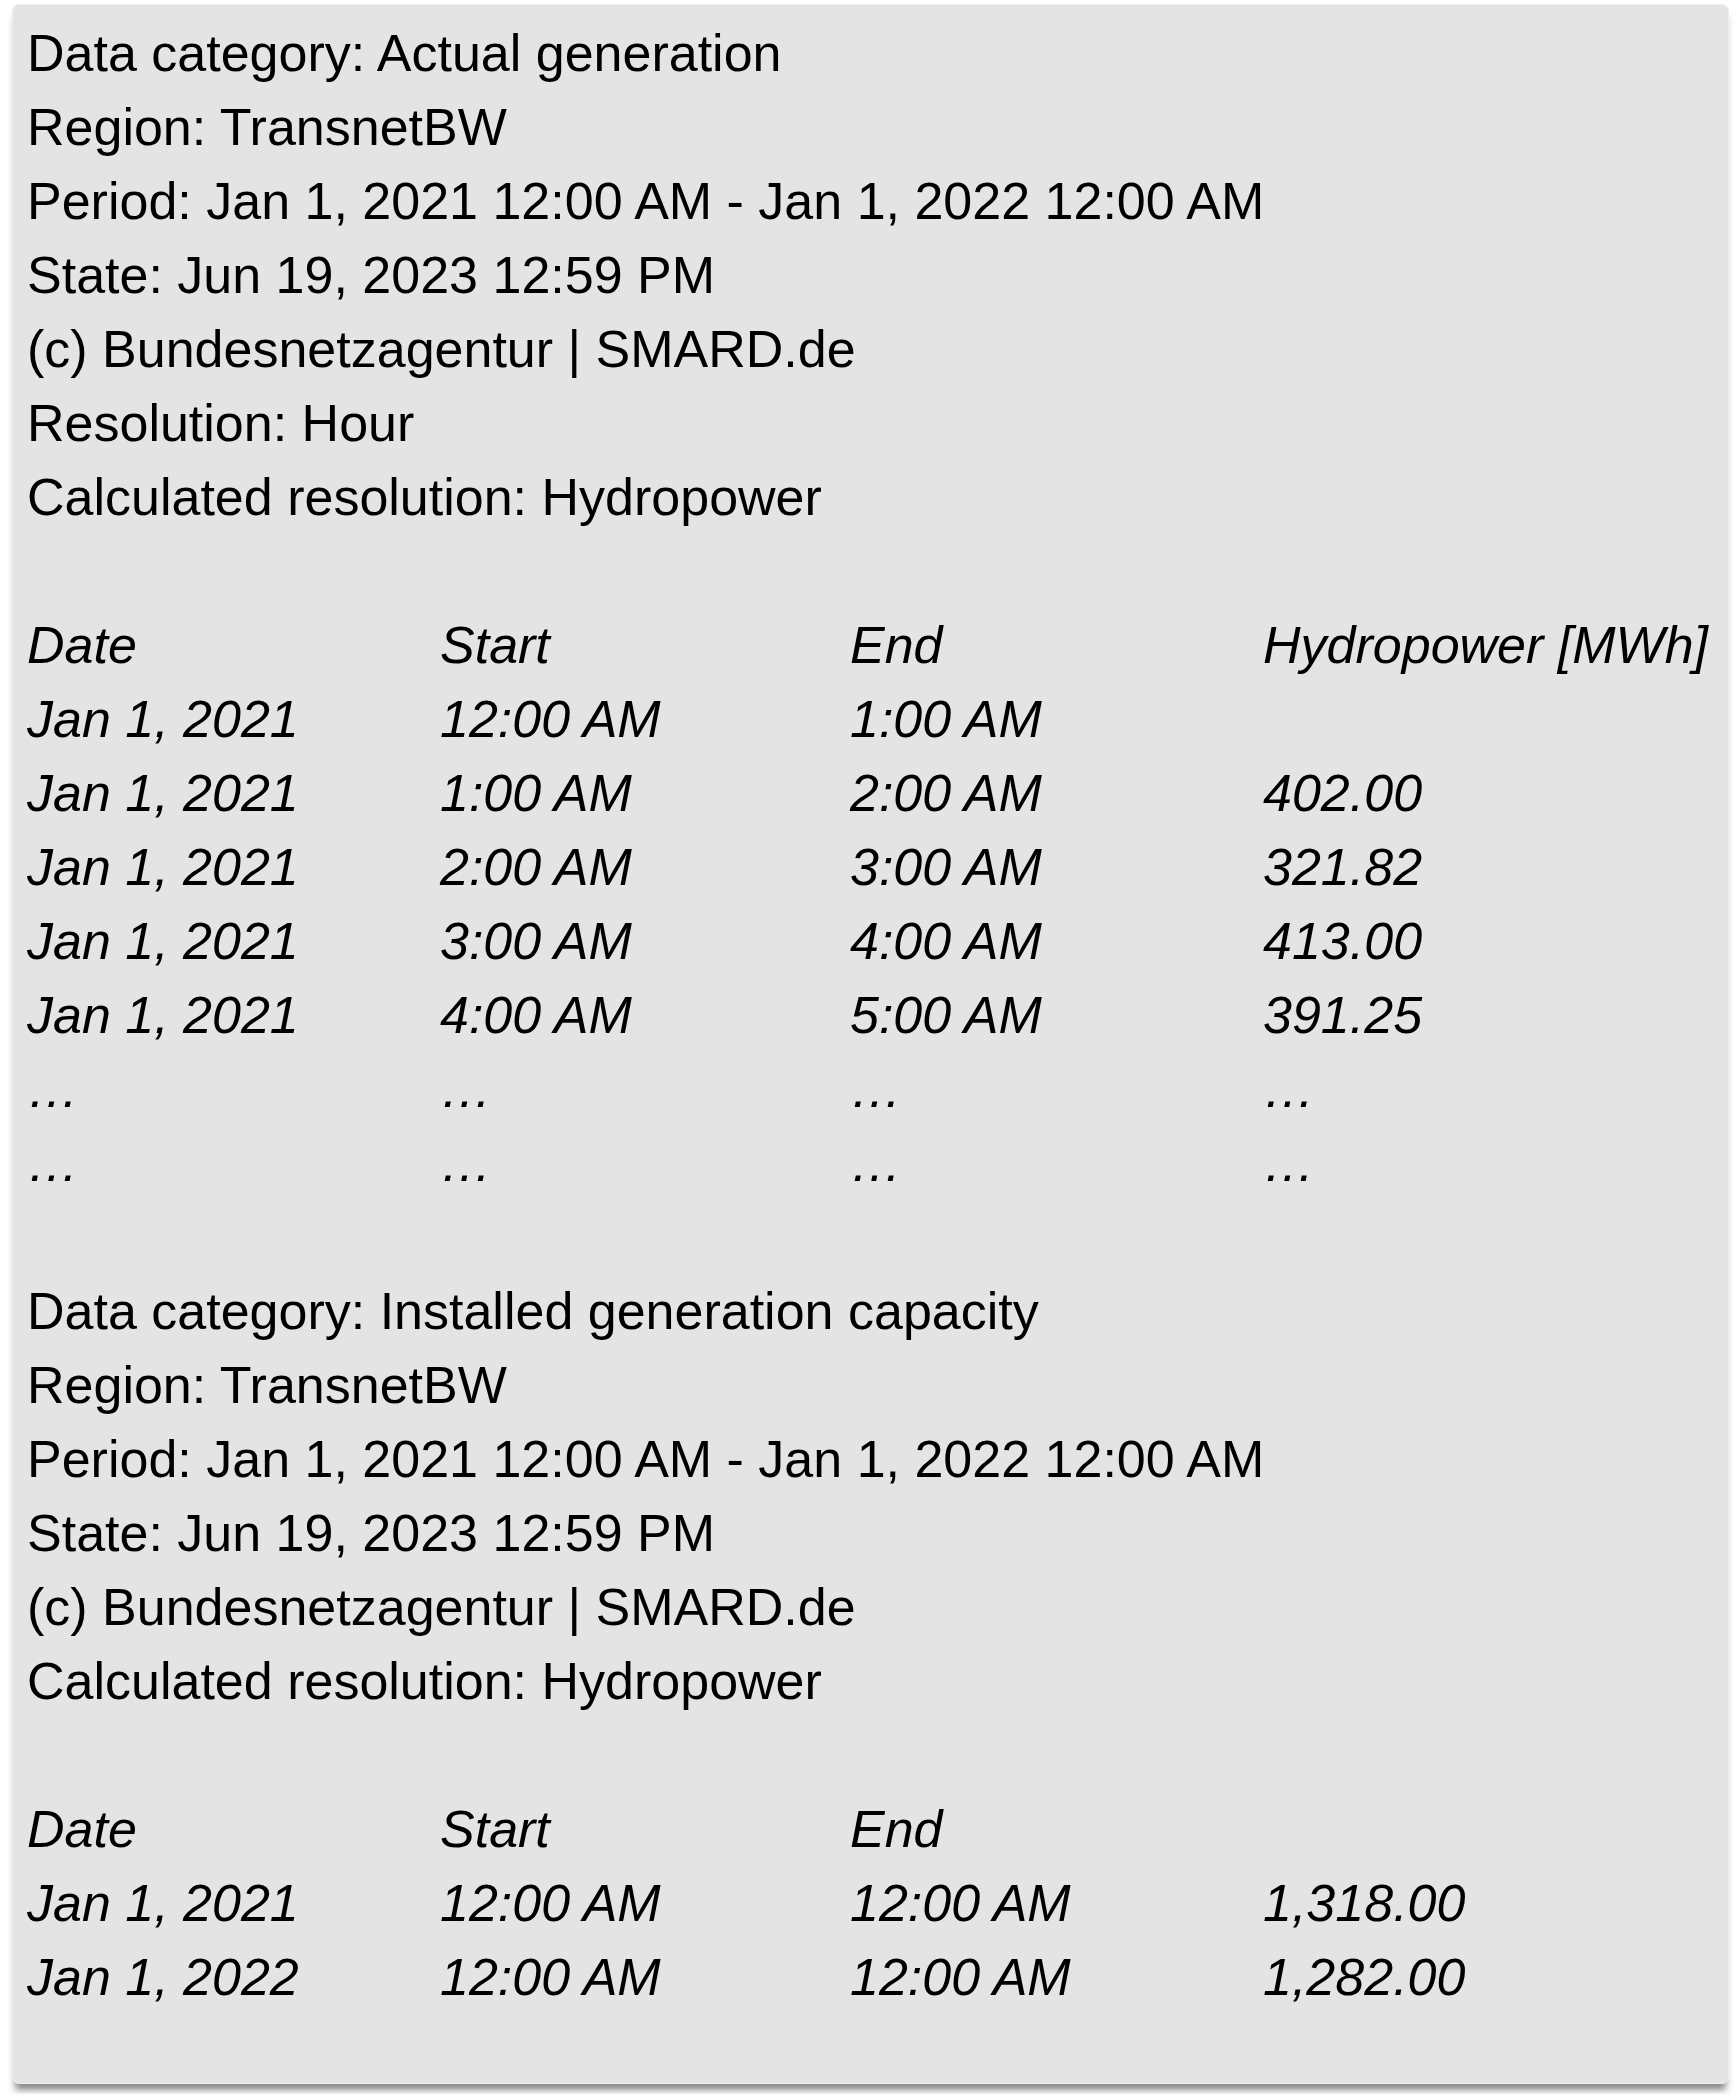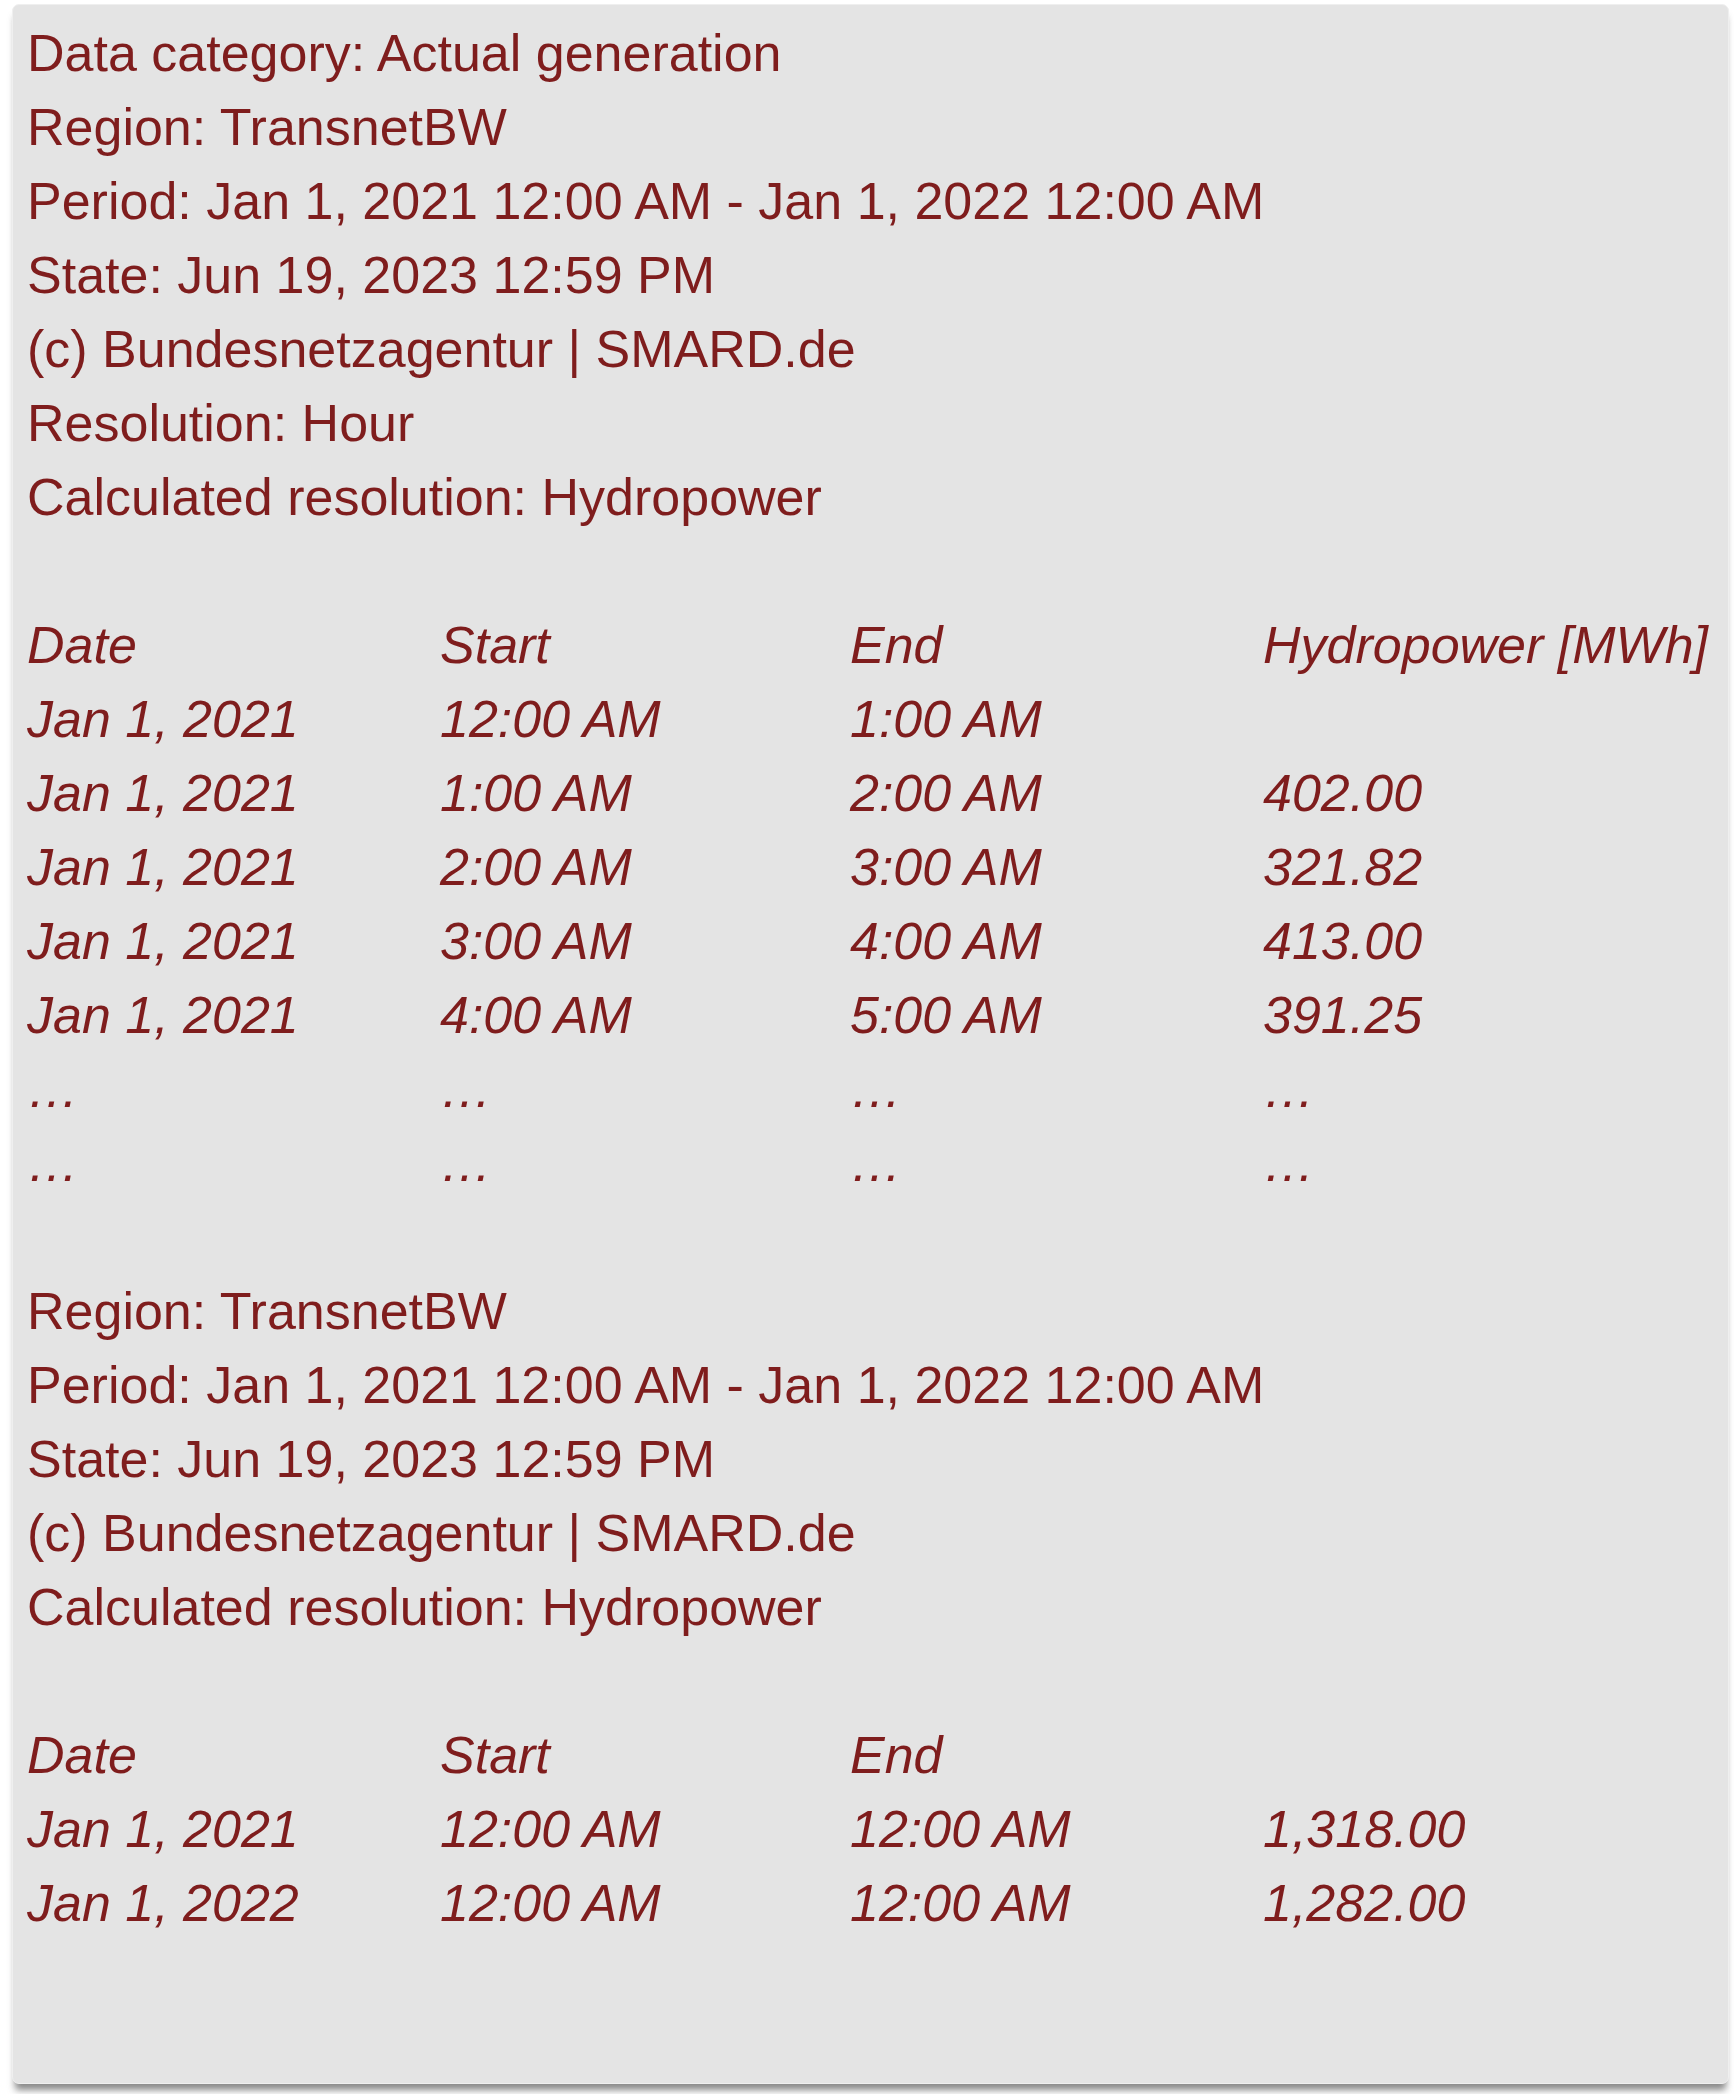--- a/index.html
+++ b/index.html
@@ -16,21 +16,21 @@
     top: 4.3px;
     width: 1717px;
     height: 2080px;
     box-sizing: border-box;
     background: #e4e4e4;
     border: 0.9px solid #efefef;
     border-radius: 7px;
     box-shadow: 0 8.6px 7.8px -3.5px rgba(115,115,115,0.85);
     overflow: hidden;
     padding-top: 11.2px;
-    color: #7f1d1d;
+    color: #000000;
     font-size: 52px;
     line-height: 74px;
     -webkit-font-smoothing: antialiased;
   }
   .line {
     height: 74px;
     padding-left: 14px;
     white-space: pre;
     overflow: visible;
   }
@@ -109,20 +109,21 @@
         <span>…</span>
         <span>…</span>
         <span>…</span>
       </div>
     </div>
   </div>
 
   <div class="line blank"></div>
 
   <div>
+    <div class="line">Data category: Installed generation capacity</div>
     <div class="line">Region: TransnetBW</div>
     <div class="line">Period: Jan 1, 2021 12:00 AM - Jan 1, 2022 12:00 AM</div>
     <div class="line">State: Jun 19, 2023 12:59 PM</div>
     <div class="line">(c) Bundesnetzagentur | SMARD.de</div>
     <div class="line">Calculated resolution: Hydropower</div>
 
     <div class="line blank"></div>
 
     <div>
       <div class="line trow">

